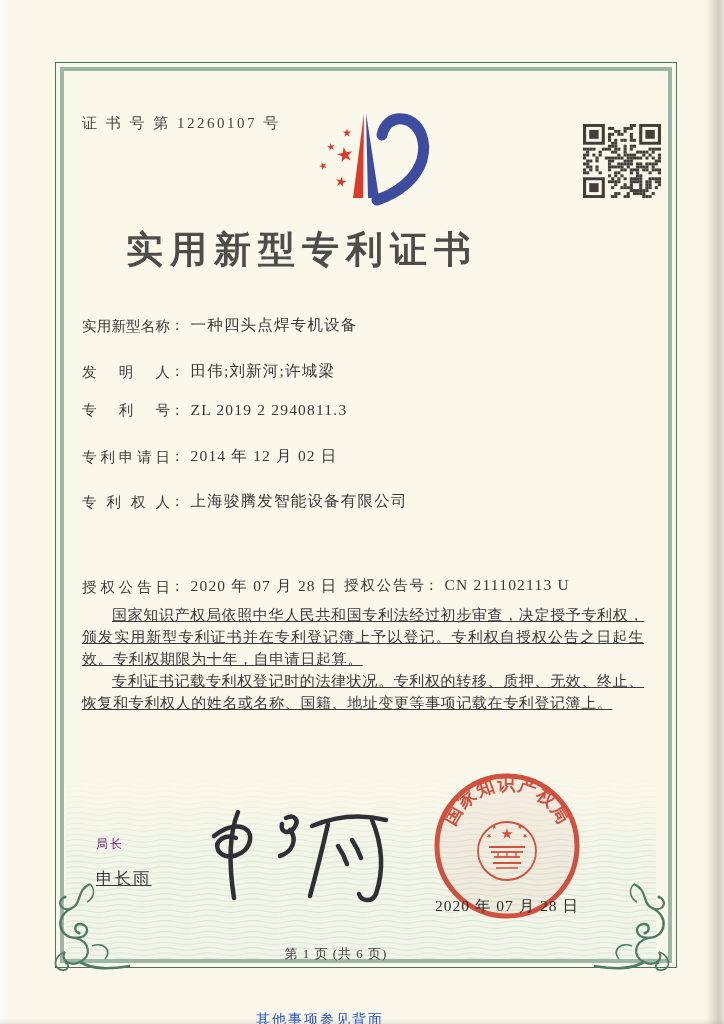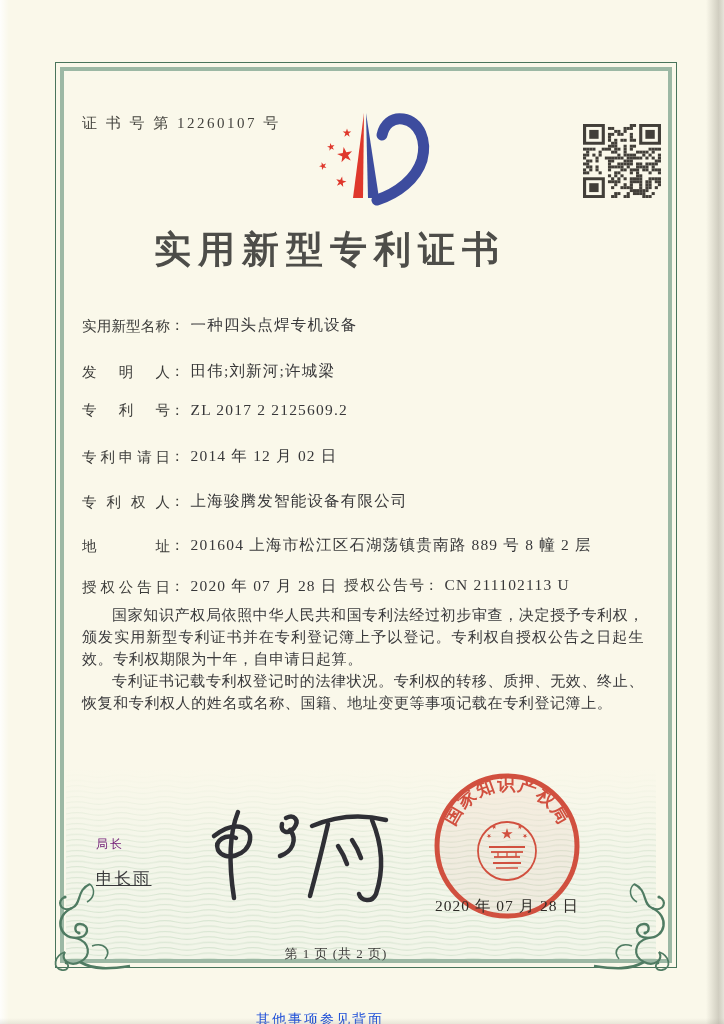--- a/index.html
+++ b/index.html
@@ -23,32 +23,32 @@
   .frame-inner{position:absolute;left:60px;top:67px;width:612px;height:896px;
     border:4px solid #9cb8a4;box-sizing:border-box;}
 
   .waves{position:absolute;left:66px;top:768px;width:590px;height:194px;}
 
   .cert-no{position:absolute;left:82px;top:114px;font-size:15px;letter-spacing:2.5px;color:#45443f;}
   .logo{position:absolute;left:292px;top:105px;width:160px;height:110px;}
   .qr{position:absolute;left:583px;top:124px;width:78px;height:74px;}
 
   .title{position:absolute;left:0;top:225px;width:604px;text-align:center;
-    font-size:37px;font-weight:700;letter-spacing:7px;color:#4d4d49;padding-left:28px;}
+    font-size:37px;font-weight:700;letter-spacing:7px;color:#4d4d49;}
 
   .frow{position:absolute;left:82px;width:566px;height:24px;font-size:15px;white-space:nowrap;}
   .flabel{display:inline-block;width:88px;text-align:justify;text-align-last:justify;
     vertical-align:bottom;font-size:14.5px;color:#3c3c3a;}
   .fcolon{font-size:14.5px;color:#3c3c3a;}
   .fval{margin-left:6px;font-size:15.5px;letter-spacing:1.2px;color:#38383a;}
   .pair2{position:absolute;left:262px;top:0;}
 
   .body-text{position:absolute;left:82px;top:604px;width:562px;}
   .body-text p{margin:0;font-size:15px;line-height:22px;text-indent:2em;
-    text-align:justify;letter-spacing:0.6px;color:#3a3a3c;}
+    text-align:justify;letter-spacing:0.6px;color:#3a3a3c;text-decoration:underline;}
 
   .sig-title{position:absolute;left:96px;top:836px;font-size:12px;letter-spacing:2px;color:#701a75;}
   .sig-name{position:absolute;left:96px;top:868px;font-size:16.5px;letter-spacing:2px;color:#38383a;text-decoration:underline;}
   .sig-hand{position:absolute;left:200px;top:806px;width:195px;height:100px;}
 
   .seal{position:absolute;left:432px;top:771px;width:150px;height:150px;opacity:0.93;}
   .seal-date{position:absolute;left:428px;top:896px;width:158px;text-align:center;
     font-size:15.5px;letter-spacing:1px;color:#2e2c28;}
 
   .page-info{position:absolute;left:56px;top:945px;width:560px;text-align:center;
@@ -355,30 +355,27 @@
 
   <div class="title">实用新型专利证书</div>
 
   <div class="frow" style="top:361px">
     <span class="flabel">发明人</span><span class="fcolon">：</span><span class="fval">田伟;刘新河;许城梁</span>
   </div>
   <div class="frow" style="top:315px">
     <span class="flabel">实用新型名称</span><span class="fcolon">：</span><span class="fval">一种四头点焊专机设备</span>
   </div>
   <div class="frow" style="top:401px">
-    <span class="flabel">专利号</span><span class="fcolon">：</span><span class="fval">ZL 2017 2 2125609.2</span>
+    <span class="flabel">专利号</span><span class="fcolon">：</span><span class="fval">ZL 2019 2 2940811.3</span>
   </div>
   <div class="frow" style="top:446px">
     <span class="flabel">专利申请日</span><span class="fcolon">：</span><span class="fval">2014 年 12 月 02 日</span>
   </div>
   <div class="frow" style="top:491px">
     <span class="flabel">专利权人</span><span class="fcolon">：</span><span class="fval">上海骏腾发智能设备有限公司</span>
-  </div>
-  <div class="frow" style="top:535px">
-    <span class="flabel">地址</span><span class="fcolon">：</span><span class="fval">201604 上海市松江区石湖荡镇贵南路 889 号 8 幢 2 层</span>
   </div>
   <div class="frow" style="top:576px">
     <span class="flabel">授权公告日</span><span class="fcolon">：</span><span class="fval">2020 年 07 月 28 日</span>
     <span class="pair2">
       <span class="flabel" style="width:80px">授权公告号</span><span class="fcolon">：</span><span class="fval">CN 211102113 U</span>
     </span>
   </div>
 
   <div class="body-text">
     <p>国家知识产权局依照中华人民共和国专利法经过初步审查，决定授予专利权，颁发实用新型专利证书并在专利登记簿上予以登记。专利权自授权公告之日起生效。专利权期限为十年，自申请日起算。</p>
@@ -422,19 +419,19 @@
       <path d="M57,76 h36" stroke-width="2"></path>
       <path d="M59,81 h32"></path>
       <path d="M62,86 h26"></path>
       <path d="M66,81 v5 M75,81 v5 M84,81 v5" stroke-width="1.3"></path>
       <path d="M61,92 h28" stroke-width="2"></path>
       <path d="M64,97 h22" stroke-width="1.5"></path>
     </g>
   </svg>
   <div class="seal-date">2020 年 07 月 28 日</div>
 
-  <div class="page-info">第 1 页 (共 2 页)</div>
+  <div class="page-info">第 1 页 (共 6 页)</div>
   <div class="back-note">其他事项参见背面</div>
 
   <div class="edge-left"></div>
   <div class="edge-right"></div>
   <div class="edge-bottom"></div>
 </div>
 
 </body></html>

